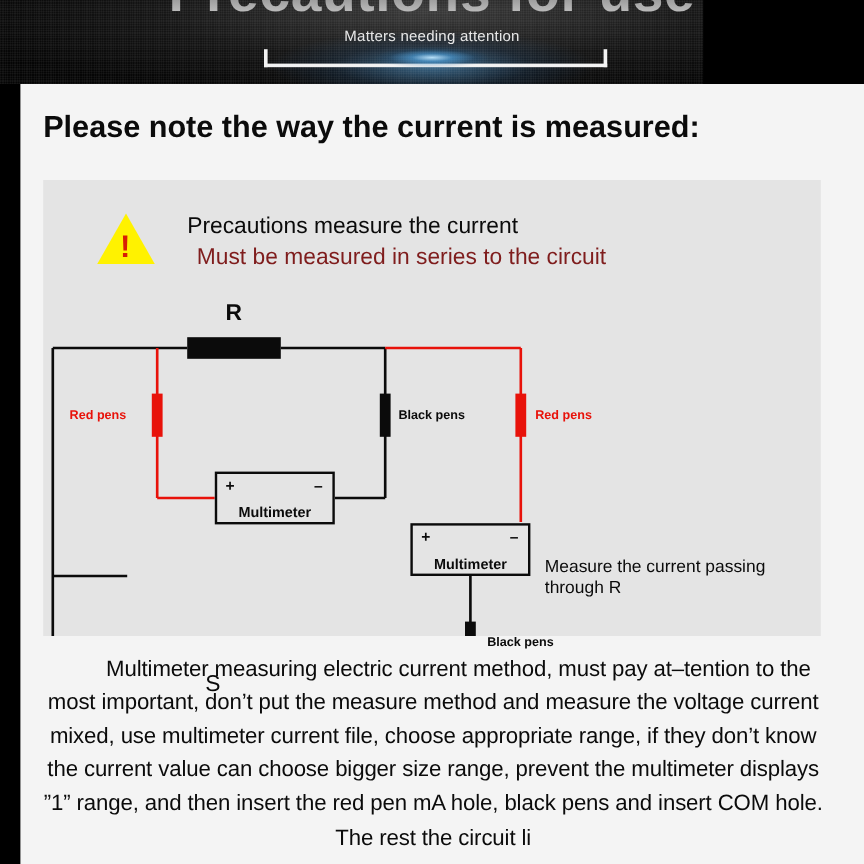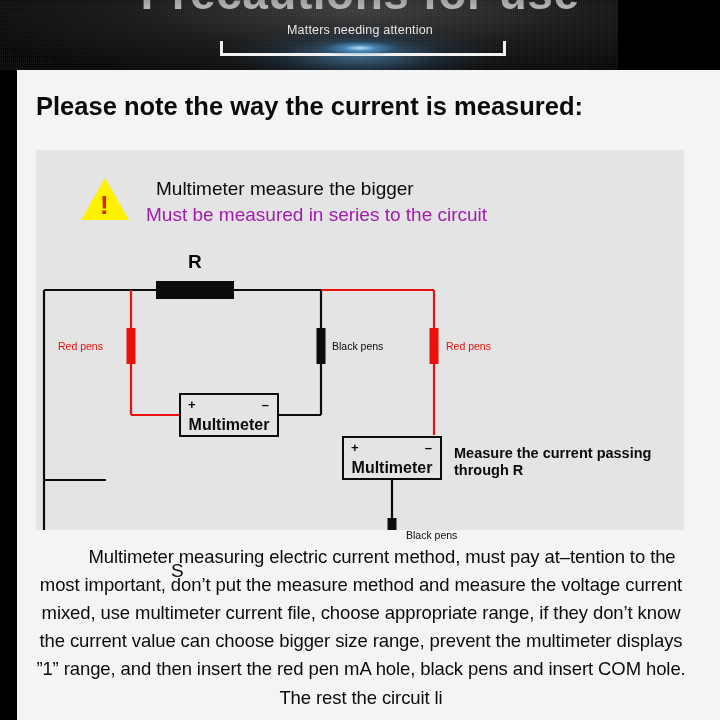--- a/index.html
+++ b/index.html
@@ -12,21 +12,20 @@
   #root { position: relative; width: 720px; height: 720px; background: #000; overflow: hidden; }
 
   
   .banner {
     position: absolute; left: 0; top: 0; width: 586px; height: 70px;
     background:
       radial-gradient(ellipse 180px 40px at 360px 55px, rgba(90,170,230,0.55) 0%, rgba(40,100,160,0.18) 45%, rgba(0,0,0,0) 75%),
       radial-gradient(ellipse 420px 70px at 360px 10px, #3a3a3a 0%, #151515 55%, #050505 100%),
       #000;
     overflow: hidden;
-    padding-left: 32px;
   }
   .banner-tex {
     position: absolute; inset: 0;
     background-image:
       repeating-linear-gradient(0deg, rgba(255,255,255,0.035) 0px, rgba(255,255,255,0.035) 1px, rgba(0,0,0,0) 1px, rgba(0,0,0,0) 2px),
       repeating-linear-gradient(90deg, rgba(255,255,255,0.035) 0px, rgba(255,255,255,0.035) 1px, rgba(0,0,0,0) 1px, rgba(0,0,0,0) 2px);
     pointer-events: none;
   }
   .banner-title {
     position: absolute; left: 0; top: -34px; width: 720px;
@@ -82,42 +81,42 @@
   .warn-bang {
     position: absolute; left: 64px; top: 42px;
     font-size: 26px; font-weight: bold; color: #d81e05;
     line-height: 1; font-family: "Liberation Sans", sans-serif;
   }
   .warn-l1 {
     position: absolute; left: 120px; top: 28px;
     font-size: 19px; color: #0b0b0b; white-space: nowrap;
   }
   .warn-l2 {
-    position: absolute; left: 110px; top: 54px;
-    font-size: 19px; color: #a21caf; white-space: nowrap;
+    position: absolute; left: 128px; top: 54px;
+    font-size: 19px; color: #7f1d1d; white-space: nowrap;
   }
 
   
   .circuit { position: absolute; left: 0; top: 0; width: 648px; height: 380px; }
 
-  .lbl { position: absolute; font-size: 10.5px; font-weight: normal; white-space: nowrap; color: #0b0b0b; }
+  .lbl { position: absolute; font-size: 10.5px; font-weight: bold; white-space: nowrap; color: #0b0b0b; }
   .lbl-red { color: #e8120a; }
   .lbl-R { position: absolute; font-size: 19px; font-weight: bold; color: #0b0b0b; }
   .lbl-S { position: absolute; font-size: 19px; color: #0b0b0b; }
 
   .mm {
     position: absolute; background: #e4e4e4;
     border: 2.5px solid #0b0b0b;
     box-sizing: border-box;
   }
   .mm-plus { position: absolute; left: 7px; top: 2px; font-size: 13px; font-weight: bold; color: #0b0b0b; }
   .mm-minus { position: absolute; right: 8px; top: 2px; font-size: 13px; font-weight: bold; color: #0b0b0b; }
-  .mm-name { position: absolute; left: 0; right: 0; bottom: 1px; text-align: center; font-size: 16px; font-weight: bold; color: #0b0b0b; }
-
-  .cap { position: absolute; font-size: 14.5px; font-weight: bold; color: #0b0b0b; text-align: center; line-height: 1.18; }
+  .mm-name { position: absolute; left: 0; right: 0; bottom: 1px; text-align: center; font-size: 12px; font-weight: bold; color: #0b0b0b; }
+
+  .cap { position: absolute; font-size: 14.5px; font-weight: normal; color: #0b0b0b; text-align: center; line-height: 1.18; margin-top: 20px; }
   .cap-left { position: absolute; left: 96px; top: 320px; width: 190px; }
 
   
   .body-text {
     position: absolute; left: 19px; top: 473px; width: 650px;
     font-size: 18.5px; line-height: 1.52; color: #0b0b0b;
     text-indent: 42px; text-align: center;
     letter-spacing: -0.1px;
   }
 </style>
@@ -135,21 +134,21 @@
   </div>
 
   <div class="page">
 
     <div class="page-heading">Please note the way the current is measured:</div>
 
     <div class="figure">
 
       <div class="warn-tri"></div>
       <div class="warn-bang">!</div>
-      <div class="warn-l1">Multimeter measure the bigger</div>
+      <div class="warn-l1">Precautions measure the current</div>
       <div class="warn-l2">Must be measured in series to the circuit</div>
 
       <svg class="circuit" viewBox="0 0 648 380">
 
         <path d="M 8 140 L 8 330" stroke="#0b0b0b" stroke-width="2.2" fill="none"></path>
 
         <path d="M 8 140 L 120 140" stroke="#0b0b0b" stroke-width="2.2" fill="none"></path>
 
         <rect x="120" y="131" width="78" height="18" fill="#0b0b0b"></rect>
 

